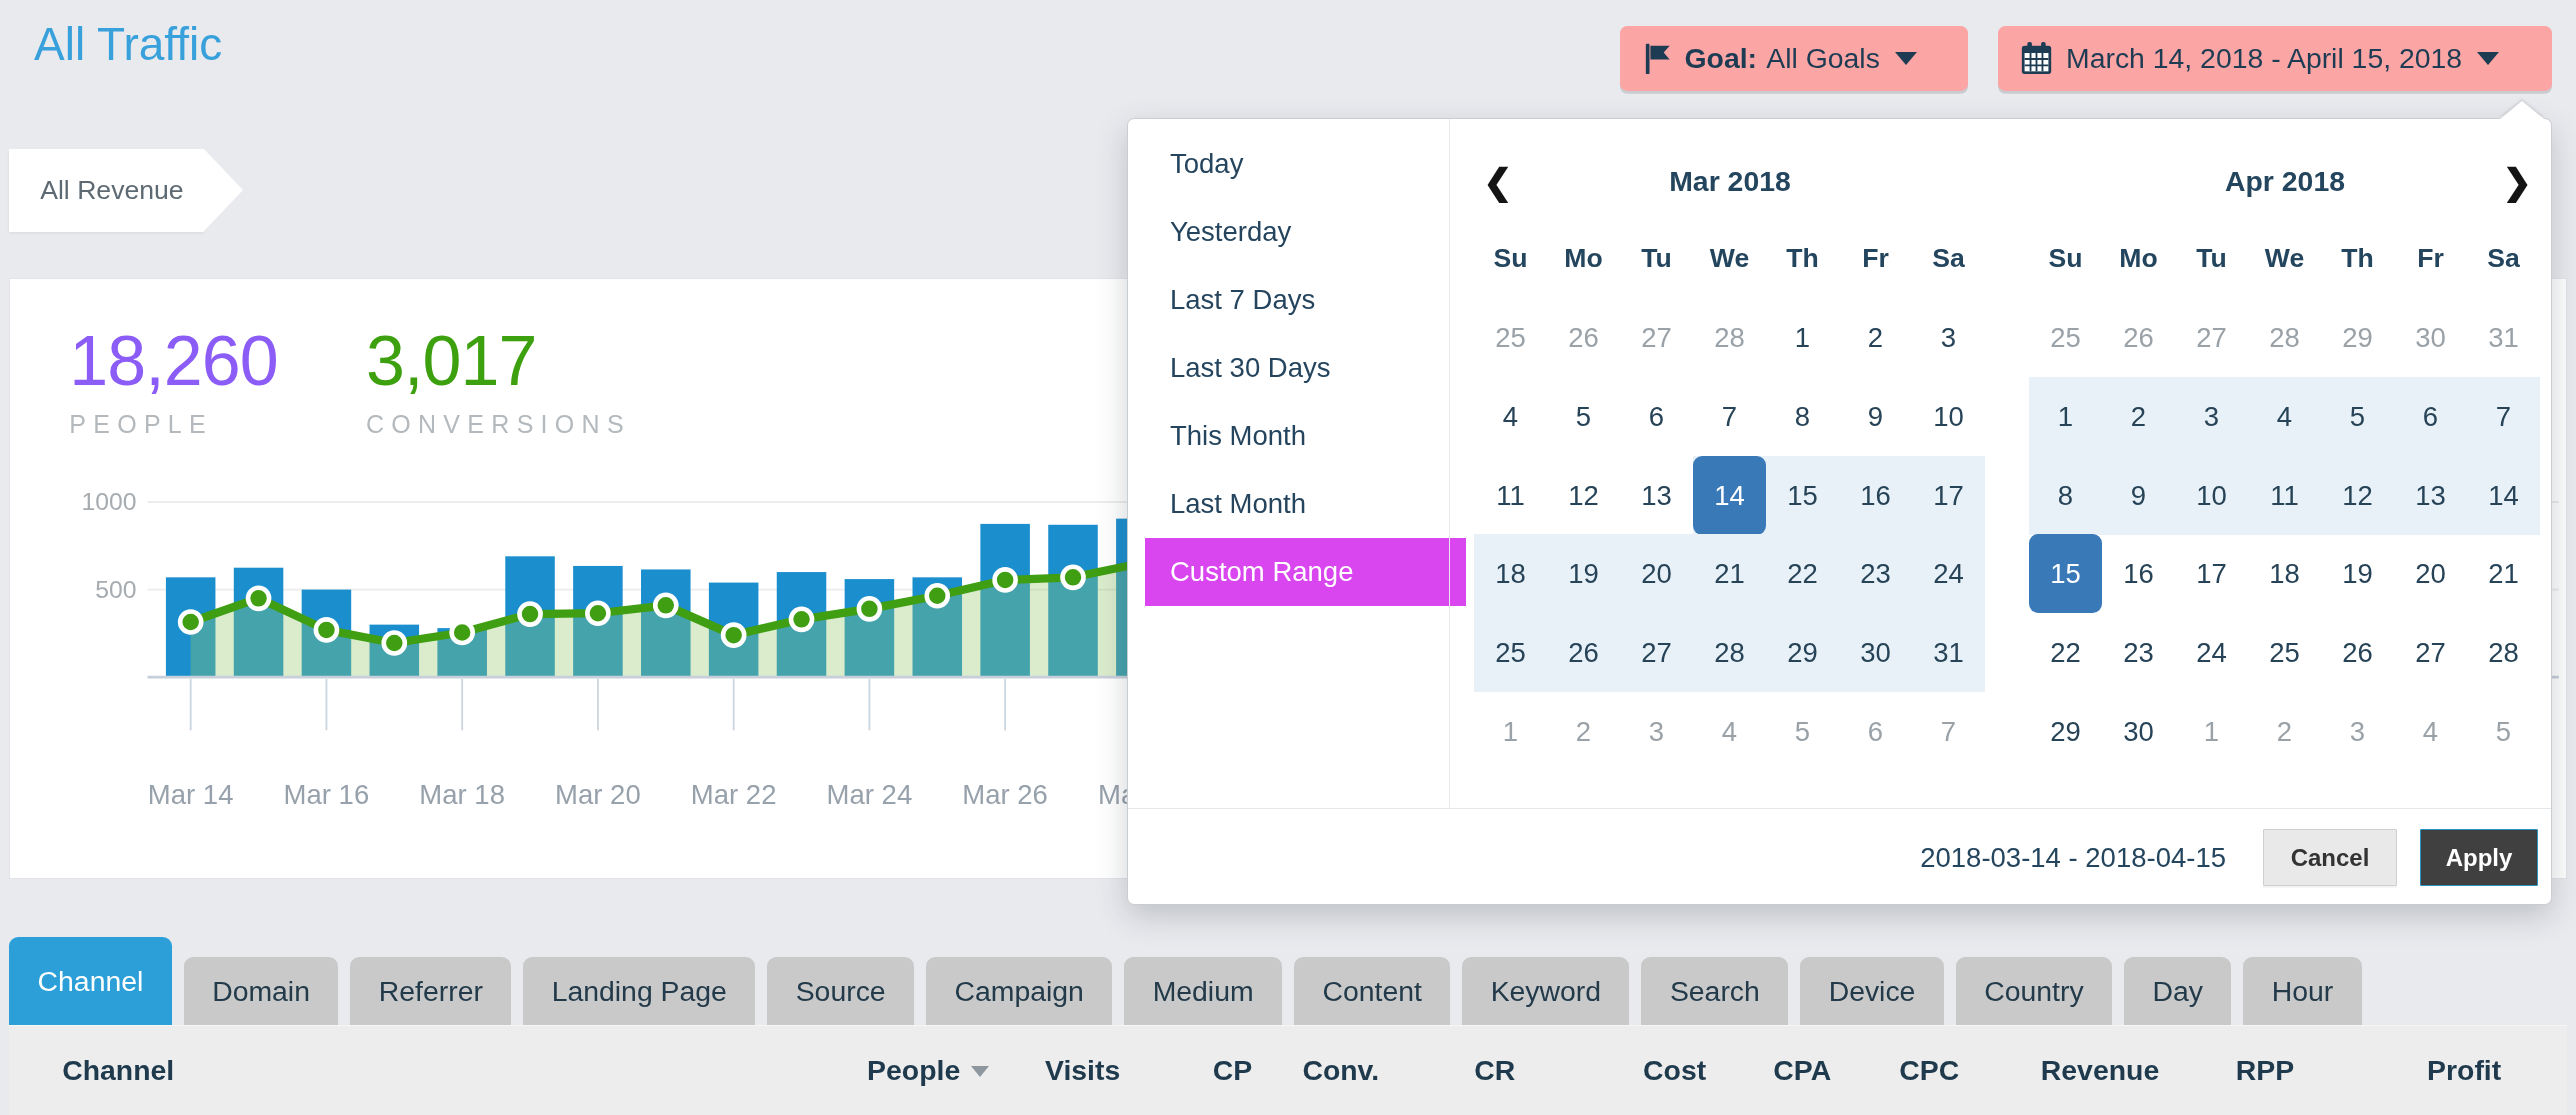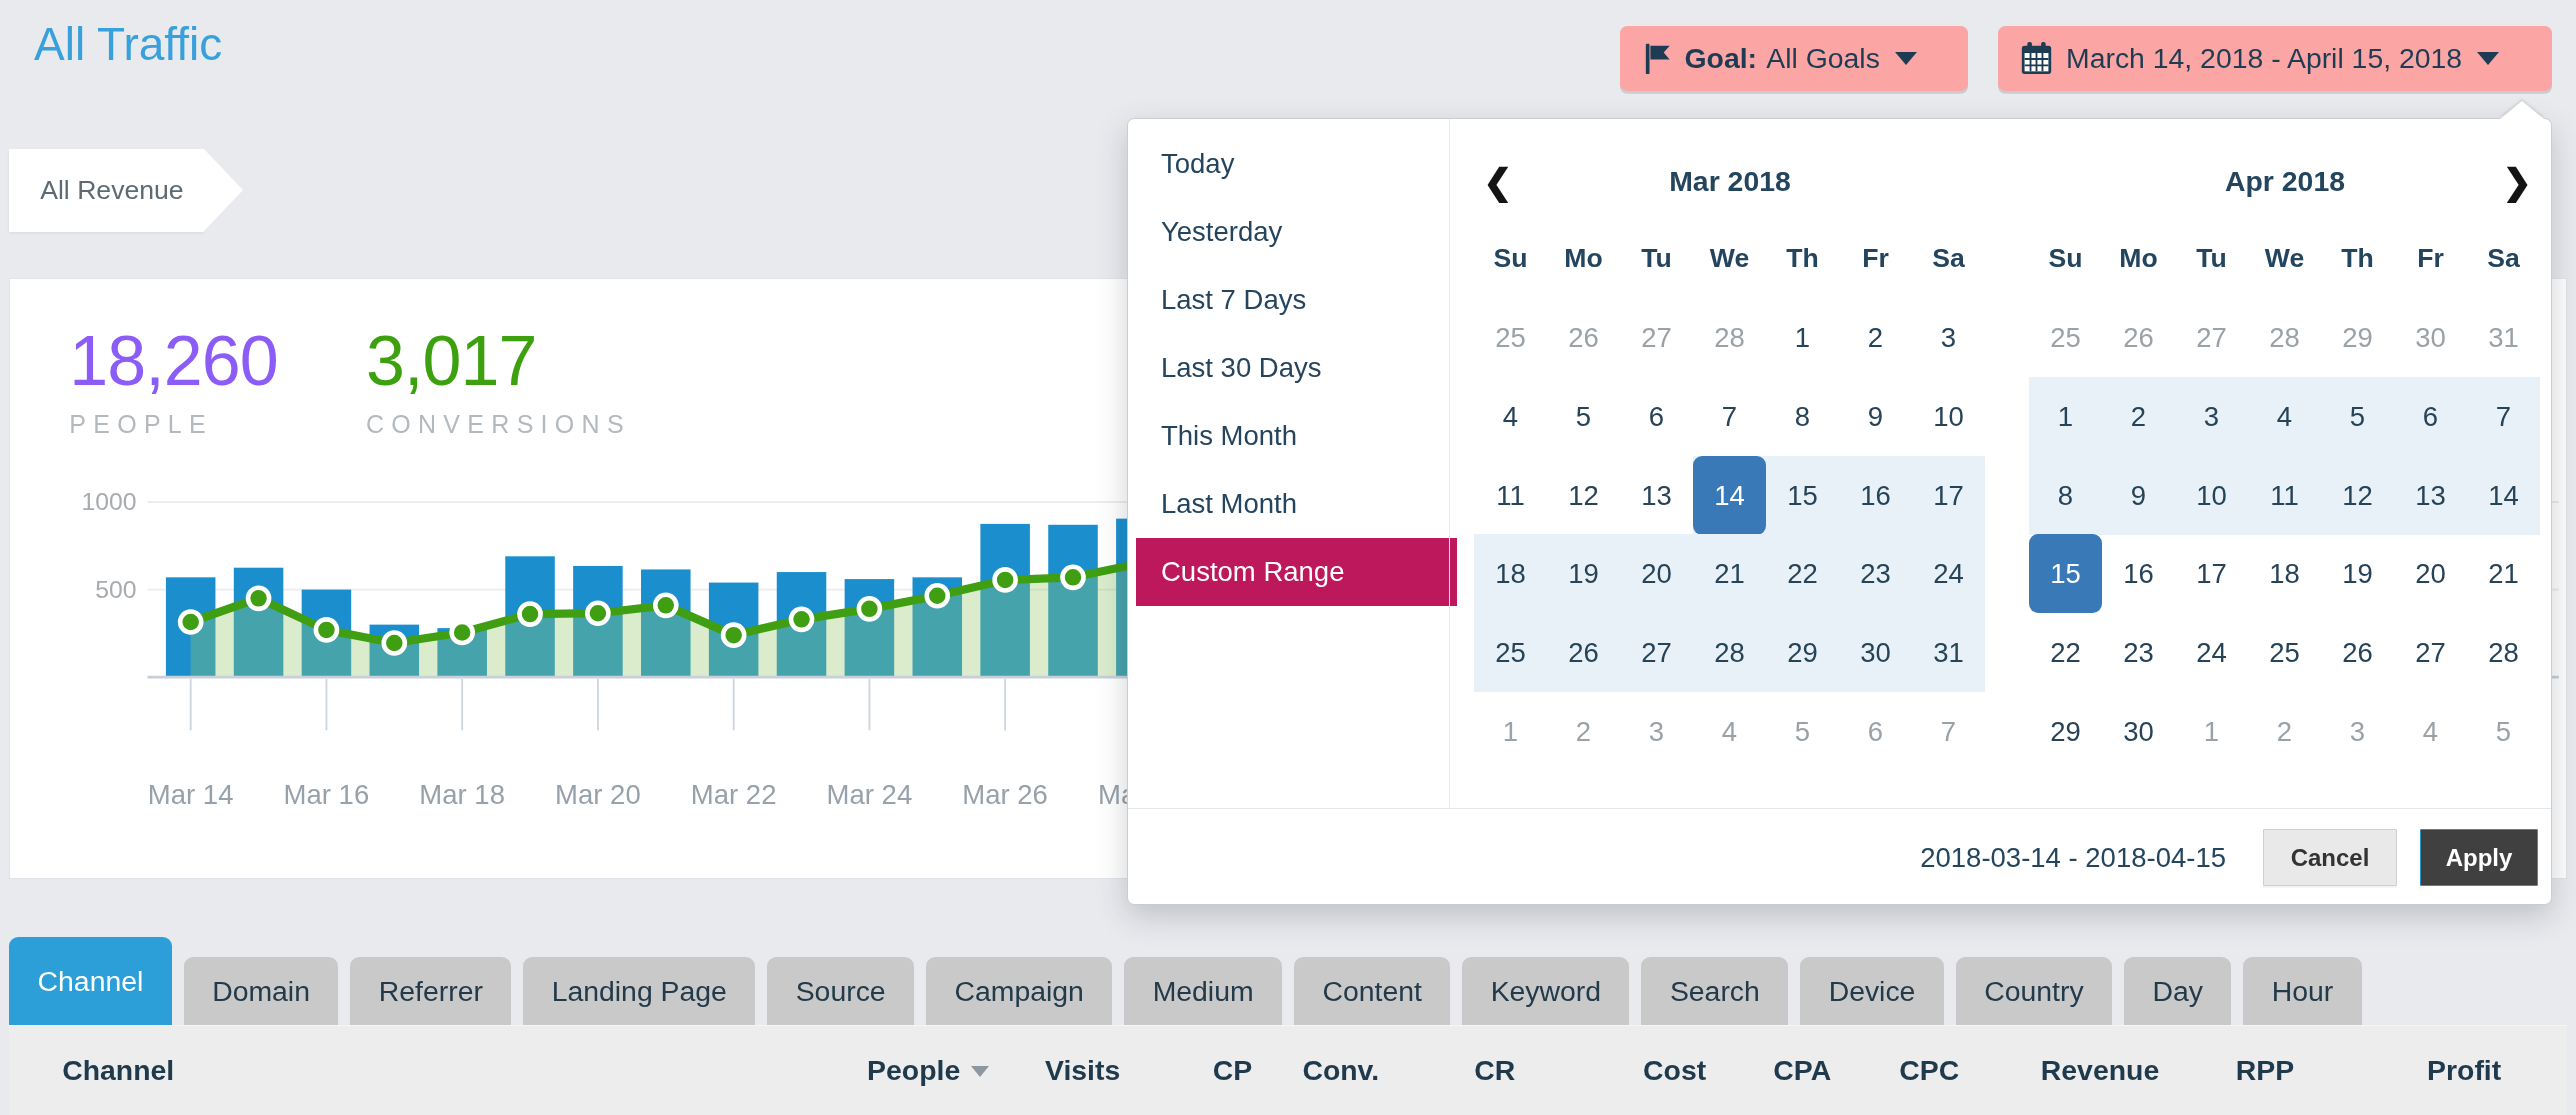--- a/index.html
+++ b/index.html
@@ -64,26 +64,26 @@
     position:absolute; left:1127px; top:118px; width:1425px; height:787px;
     background:#fff; border:0.9px solid #c9ccd1; border-radius:7.3px;
     box-shadow:0 11px 31px rgba(40,50,60,0.22);
   }
   .popup-caret {
     position:absolute; top:-18.3px; left:1372px; width:0; height:0;
     border-left:22px solid transparent; border-right:22px solid transparent;
     border-bottom:18.3px solid #fff;
     filter:drop-shadow(0 -1.8px 0.9px rgba(0,0,0,0.10));
   }
-  .preset-menu { position:absolute; left:8px; top:11px; width:321px; }
+  .preset-menu { position:absolute; left:17px; top:11px; width:321px; }
   .menu-item {
     height:68px; line-height:68px; padding-left:25px;
     font-size:27.5px; color:#25455e; cursor:pointer;
   }
-  .menu-item.selected { background:#be185d; color:#fff; }
+  .menu-item.selected { background:#d946ef; color:#fff; }
   .menu-sep {
     position:absolute; left:321px; top:0; height:689px;
     border-left:0.9px solid #e7eaec;
   }
   .calendar { position:absolute; top:0; width:512px; height:689px; }
   .cal-mar { left:346px; }
   .cal-apr { left:901px; }
   .cal-title {
     position:absolute; top:35px; left:0; right:0; height:55px; line-height:55px;
     text-align:center; font-size:28.4px; font-weight:bold; color:#24455e;

